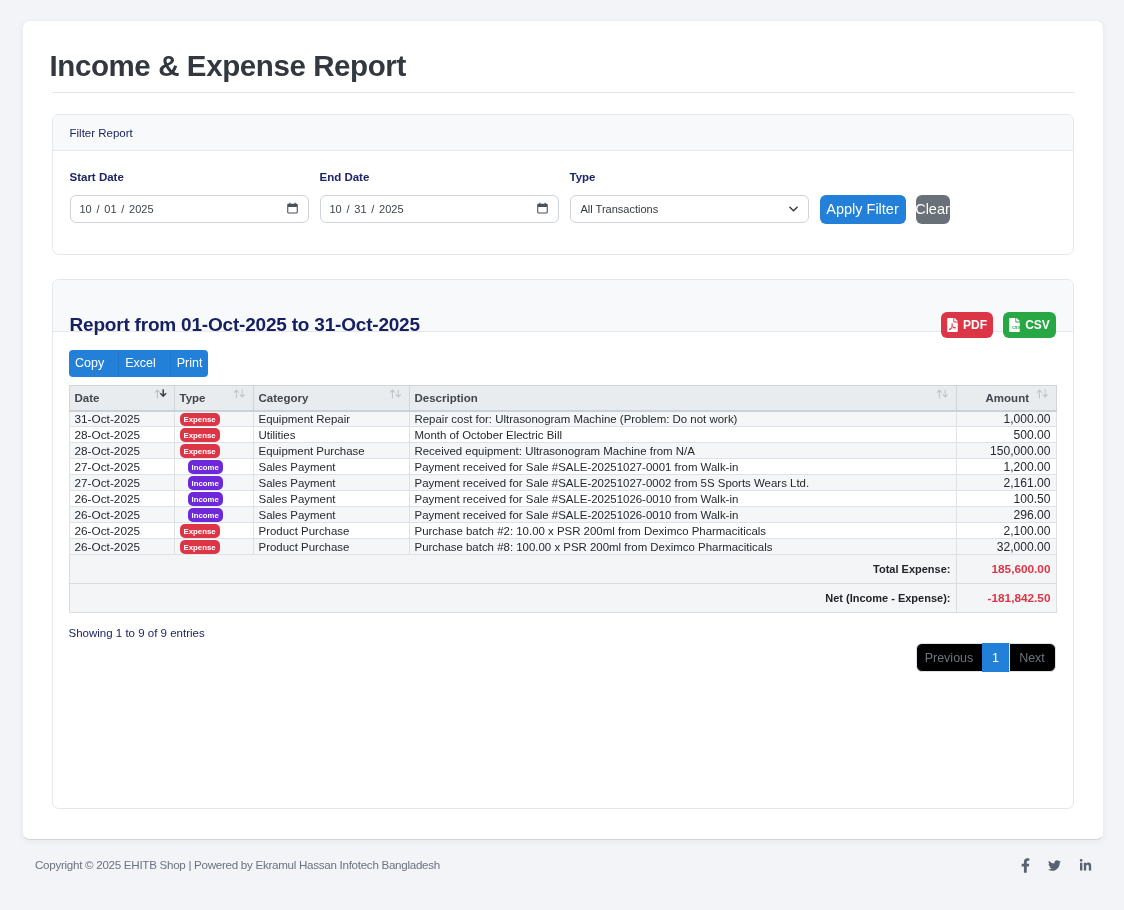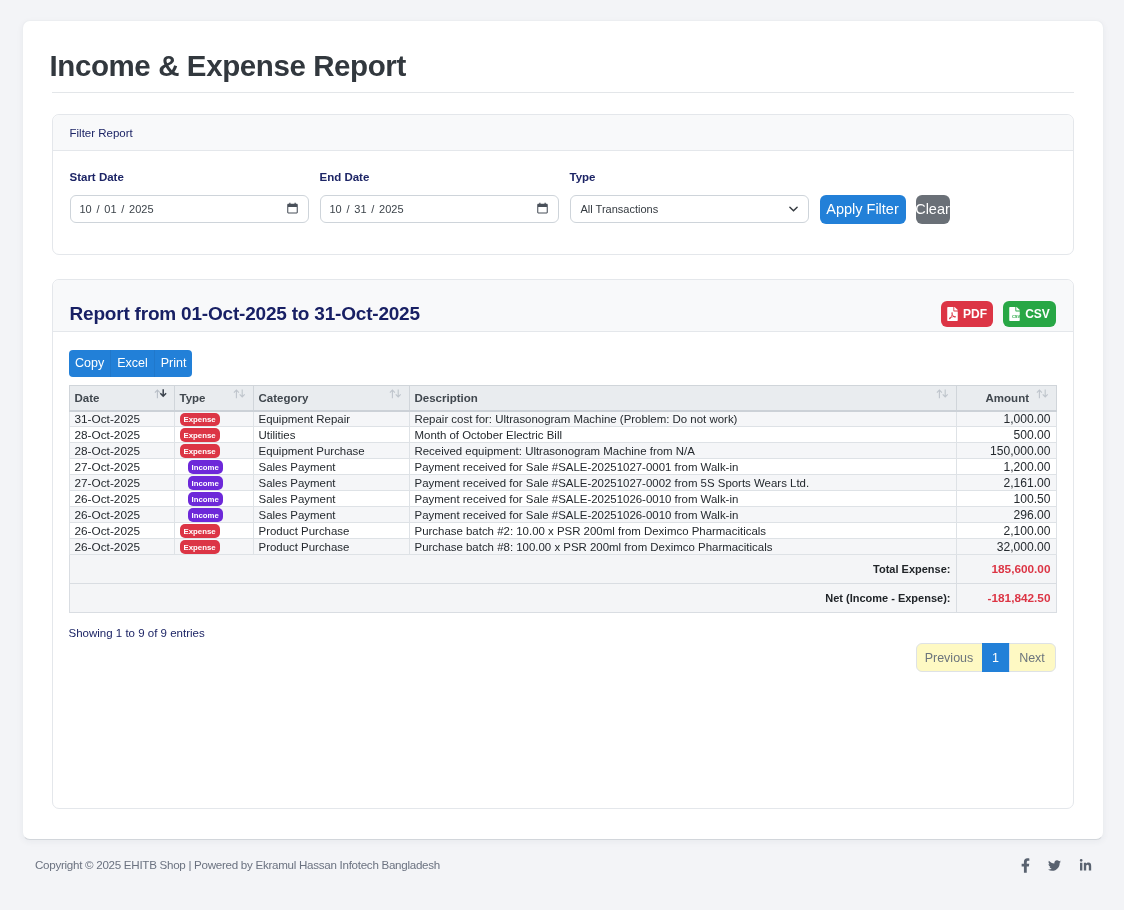--- a/index.html
+++ b/index.html
@@ -42,30 +42,30 @@
   font-size:11px; color:#343a40; display:flex; align-items:center;
   padding:0 10px; background:#fff; justify-content:space-between;
 }
 .btn { display:inline-flex; align-items:center; justify-content:center; border-radius:6px; color:#fff; font-size:14.5px; border:none; }
 .btn-apply { background:#2280d8; width:86px; height:29px; }
 .btn-clear { background:#6a7077; width:34px; height:29px; margin-left:10px;}
 
 
 .report-card { margin-top:24px; height:530px; }
 .report-header { display:flex; align-items:center; justify-content:space-between; padding:0 16.5px 0 17px; height:52px; }
-.report-header > * { position:relative; top:8px; }
+.report-header > * { position:relative; top:19px; }
 .report-title { font-size:19px; font-weight:bold; color:#182064; letter-spacing:-0.2px;}
 .hbtns { display:flex; gap:10px;padding-left:32px; }
 .btn-pdf { background:#dc3545; width:52px; height:26px; font-size:12px !important; font-weight:bold; gap:5px;}
 .btn-csv { background:#28a745; width:53px; height:26px; font-size:12px !important; font-weight:bold; gap:5px;}
 .report-body { padding:18.2px 16px 17px; position:relative; }
 
 .dt-btns {
   margin-left:0.5px; display:inline-flex; background:#2280d8; border-radius:4px; height:27px; align-items:center;
-  color:#fff; font-size:12.5px; overflow:hidden;
+  color:#fff; font-size:12.5px; overflow:hidden;gap:8px;
 }
 .dt-btns span { padding:0 6px; line-height:27px; }
 .dt-btns span + span { border-left:1px solid rgba(0,0,0,0.06); }
 
 table.rep { border-collapse:collapse; table-layout:fixed; width:987.5px; margin-top:8px; font-size:11.45px; color:#24292e; }
 table.rep td.date { font-size:11.8px; }
 table.rep col.c1{width:105px;} table.rep col.c2{width:79px;} table.rep col.c3{width:156px;} table.rep col.c4{width:547px;} table.rep col.c5{width:100px;}
 table.rep th {
   background:#e9ecef; color:#40474e; font-weight:bold; font-size:11.5px;
   text-align:left; height:25px; padding:0 5px; border:1px solid #d0d5da; border-bottom:2px solid #ccd1d7;
@@ -86,21 +86,21 @@
 
 .badge { display:inline-block; color:#fff; font-weight:bold; font-size:7.8px; border-radius:5px; padding:3.4px 4px 2.6px; line-height:1; }
 .badge-exp { background:#dc3545; }
 .badge-inc { background:#6d28d9;margin-left:8px; }
 
 .sorticons { position:absolute; right:7px; top:2.2px; }
 
 .below { position:relative; height:60px; }
 .showing { position:absolute; left:0; top:14px; font-size:11.5px; color:#1d2566; }
 .pager { position:absolute; right:1px; top:30.5px; display:flex; height:29px; font-size:12.5px; }
-.pager .pg { display:flex; align-items:center; justify-content:center; border:1px solid #dee2e6; color:#6c757d; background:#fef9c3;}
+.pager .pg { display:flex; align-items:center; justify-content:center; border:1px solid #dee2e6; color:#6c757d; background:#000000;}
 .pg-prev { width:67px; border-radius:6px 0 0 6px; }
 .pg-one { width:28px; background:#2280d8 !important; color:#fff !important; border-color:#2280d8 !important; }
 .pg-next { width:47px; border-radius:0 6px 6px 0; margin-left:-1px;}
 .pg-prev { margin-right:-1px; }
 
 .footer { position:absolute; left:0; top:840px; width:1124px; height:70px; }
 .copyright { position:absolute; left:35px; top:17.6px; font-size:11.6px; letter-spacing:-0.28px; color:#6b7280; }
 .socials { position:absolute; right:32px; top:18px; display:flex; gap:17px; align-items:center; }
 .socials svg { fill:#596270; }
 </style>

